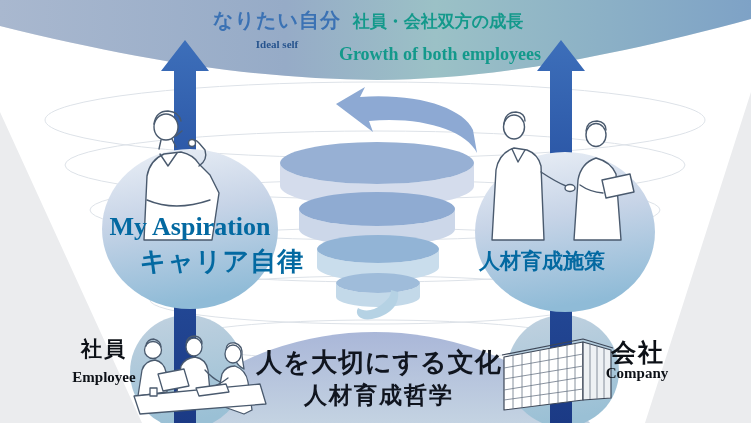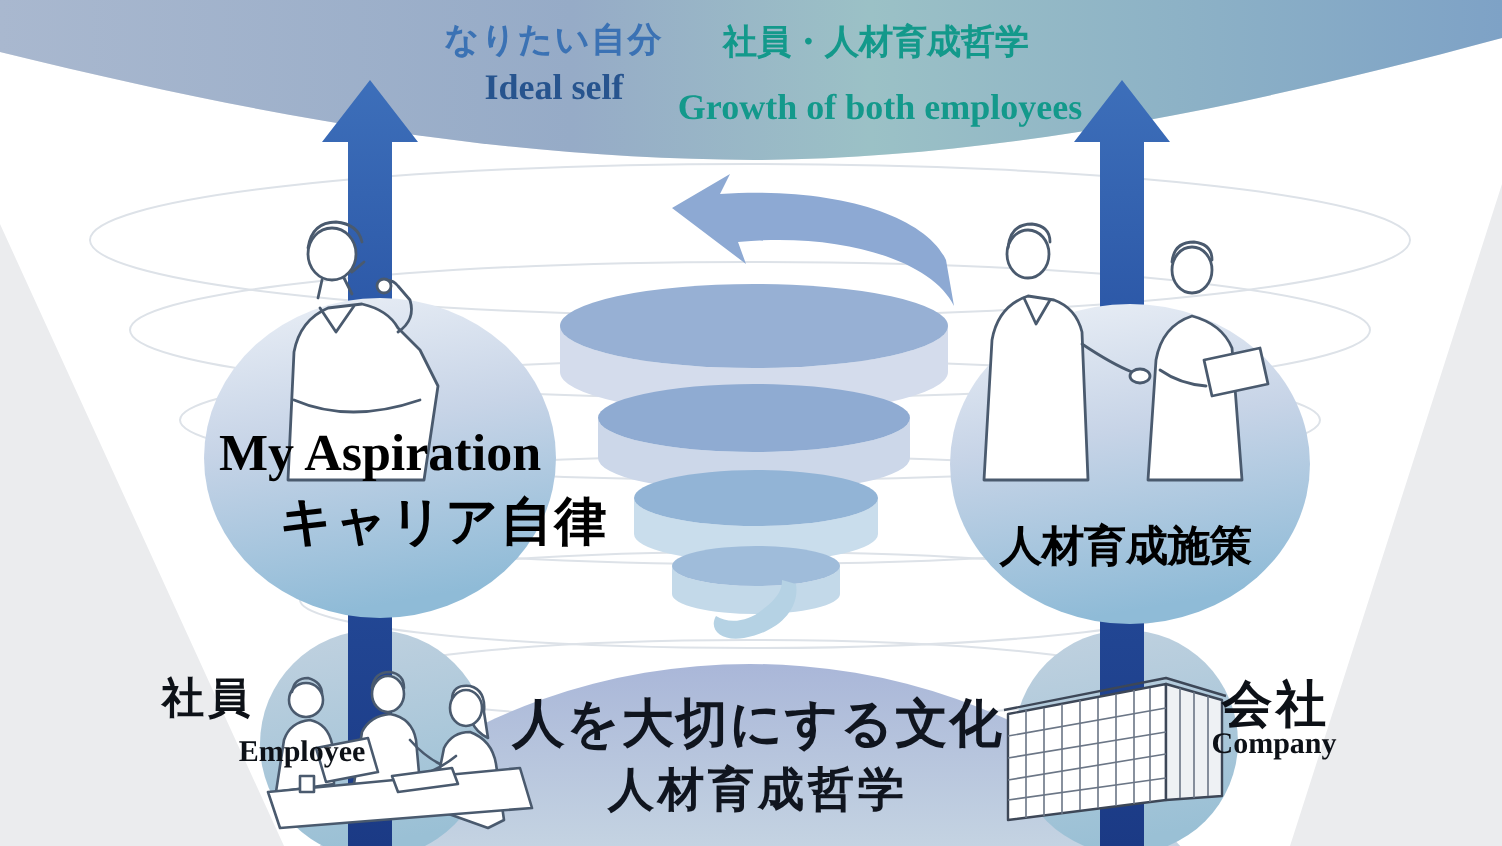--- a/index.html
+++ b/index.html
@@ -6,32 +6,32 @@
   .stage{
     position:relative;width:751px;height:423px;overflow:hidden;
     background:#ebecee;font-family:"Liberation Sans","DejaVu Sans",sans-serif;
   }
   .stage svg{position:absolute;left:0;top:0;}
   .label{position:absolute;transform:translate(-50%,-50%);white-space:nowrap;text-align:center;font-weight:bold;}
   .serif{font-family:"Liberation Serif","DejaVu Serif",serif;}
   .jp-blue{color:#3b72b4;}
   .en-blue{color:#27548e;}
   .teal{color:#13998b;}
-  .navy{color:#000000;}
+  .navy{color:#0369a1;}
   .ink{color:#0d1117;}
-  .l-ideal-jp{left:277px;top:20px;font-size:17px;letter-spacing:1px;}
-  .l-ideal-en{left:277px;top:44px;font-size:18px;}
+  .l-ideal-jp{left:277px;top:20px;font-size:20px;letter-spacing:1px;}
+  .l-ideal-en{left:277px;top:44px;font-size:11px;}
   .l-growth-jp{left:438px;top:21px;font-size:17px;}
   .l-growth-en{left:440px;top:54px;font-size:18px;line-height:15px;}
   .l-myasp{left:190px;top:227px;font-size:26px;}
   .l-career{left:190px;top:261px;font-size:26px;letter-spacing:1px;margin-left:32px;}
   .l-hr1{left:563px;top:228px;font-size:21px;letter-spacing:1px;}
-  .l-hr2{left:563px;top:261px;font-size:21px;margin-top:12px;}
+  .l-hr2{left:542px;top:261px;font-size:21px;}
   .l-shain{left:104px;top:349px;font-size:21px;letter-spacing:2px;}
-  .l-emp{left:104px;top:377px;font-size:15px;margin-left:47px;}
+  .l-emp{left:104px;top:377px;font-size:15px;}
   .l-kaisha{left:638px;top:352px;font-size:25px;letter-spacing:2px;text-align:right;}
   .l-comp{left:637px;top:373px;font-size:15px;text-align:center;}
   .l-cult1{left:379px;top:362px;font-size:26px;letter-spacing:1px;color:#10151f;}
   .l-cult2{left:379px;top:395px;font-size:23px;letter-spacing:2px;color:#10151f;text-align:right;}
 </style>
 </head>
 <body>
 
 <div class="stage">
 
@@ -153,21 +153,21 @@
       <g stroke="#6b7686" stroke-width="0.8">
         <path d="M 504,368 L 583,354 M 504,379 L 583,366 M 504,390 L 583,377 M 504,400 L 583,389" fill="none"></path>
         <path d="M 513,355 L 513,409 M 522,354 L 522,408 M 531,352 L 531,407 M 540,350 L 540,405 M 549,349 L 549,404 M 558,347 L 558,403 M 567,345 L 567,402 M 575,344 L 575,401" fill="none"></path>
         <path d="M 590,344 L 590,399 M 597,346 L 597,399 M 604,348 L 604,398" fill="none"></path>
       </g>
     </g>
   </svg>
 
   <div class="label l-ideal-jp jp-blue">なりたい自分</div>
   <div class="label l-ideal-en en-blue serif">Ideal self</div>
-  <div class="label l-growth-jp teal">社員・人材育成哲学</div>
+  <div class="label l-growth-jp teal">社員・会社双方の成長</div>
   <div class="label l-growth-en teal serif">
     <div>Growth of both employees</div>
   </div>
 
   <div class="label l-myasp navy serif">My Aspiration</div>
   <div class="label l-career navy">キャリア自律</div>
 
   <div class="label l-hr2 navy">人材育成施策</div>
 
   <div class="label l-shain ink">社員</div>

